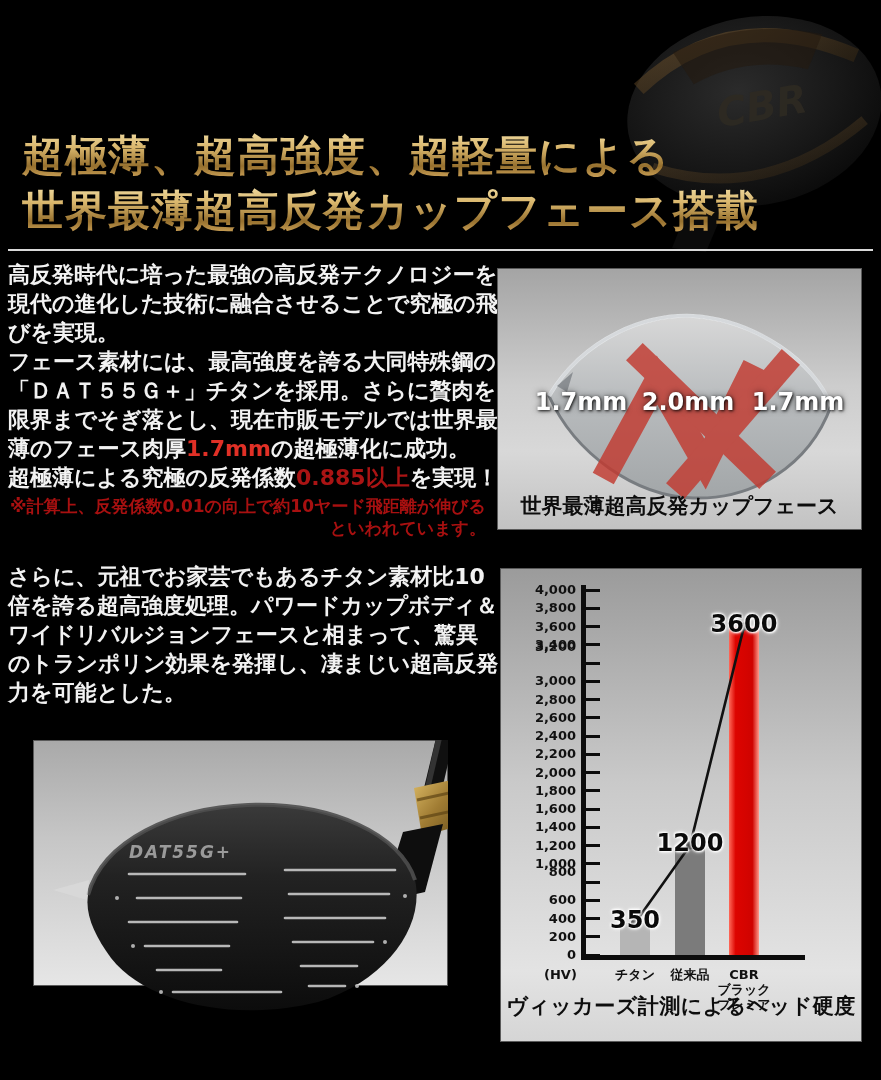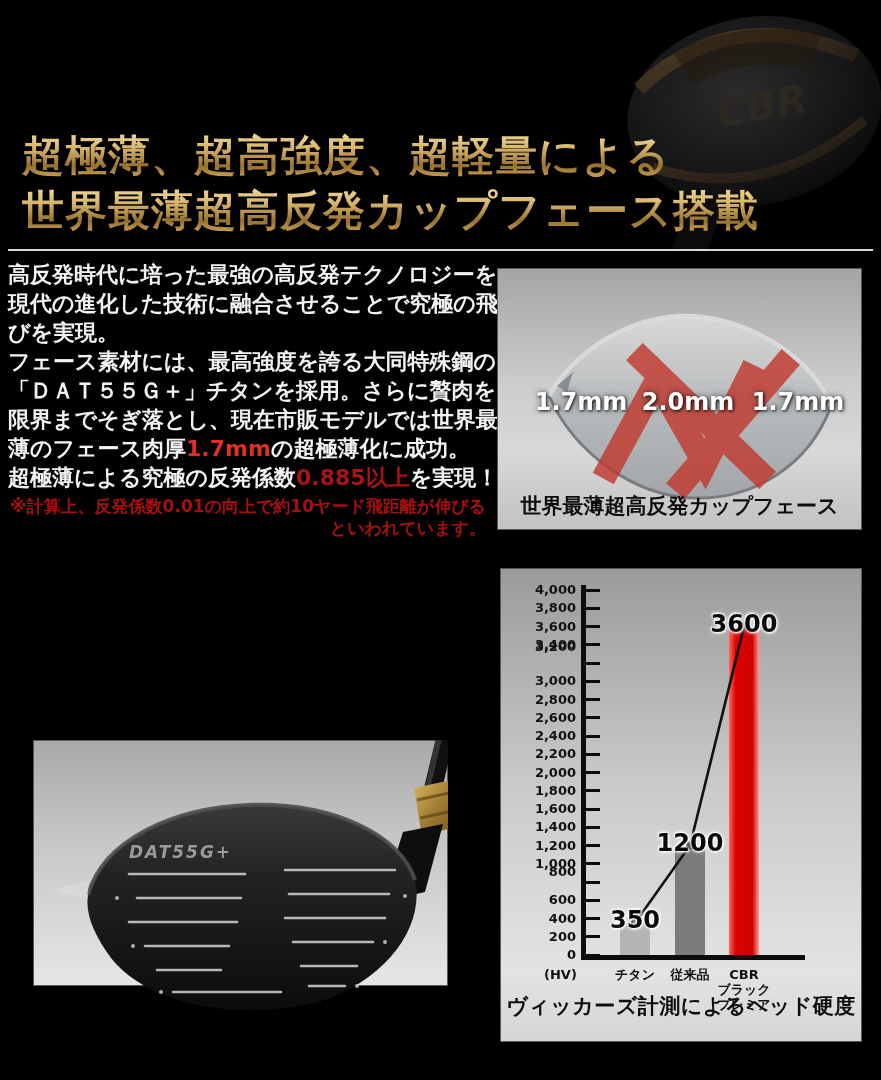--- a/index.html
+++ b/index.html
@@ -85,20 +85,21 @@
   <div class="title-line title-2">世界最薄超高反発カップフェース搭載</div>
 
   <div class="divider"></div>
 
   <div class="copy p1"><span>高反発時代に培った最強の高反発テクノロジーを現代の進化した技術に融合させることで究極の飛びを実現。
 フェース素材には、最高強度を誇る大同特殊鋼の「ＤＡＴ５５Ｇ＋」チタンを採用。さらに贅肉を限界までそぎ落とし、現在市販モデルでは世界最薄のフェース肉厚</span><span class="red-hot">1.7mm</span><span>の超極薄化に成功。
 超極薄による究極の反発係数</span><span class="red-deep">0.885以上</span><span>を実現！</span></div>
 
   <div class="note">※計算上、反発係数0.01の向上で約10ヤード飛距離が伸びるといわれています。</div>
 
+  <div class="copy p2">さらに、元祖でお家芸でもあるチタン素材比10倍を誇る超高強度処理。パワードカップボディ＆ワイドリバルジョンフェースと相まって、驚異のトランポリン効果を発揮し、凄まじい超高反発力を可能とした。</div>
 
   <div class="panel face-panel">
     <svg width="365" height="262" viewBox="0 0 365 262">
       <defs>
         <linearGradient id="steelG" x1="0" y1="0" x2="0" y2="1">
           <stop offset="0%" stop-color="#d8d8d8"></stop>
             <stop offset="45%" stop-color="#b9bcbe"></stop>
           <stop offset="100%" stop-color="#a2a6a8"></stop>
         </linearGradient>
       </defs>

